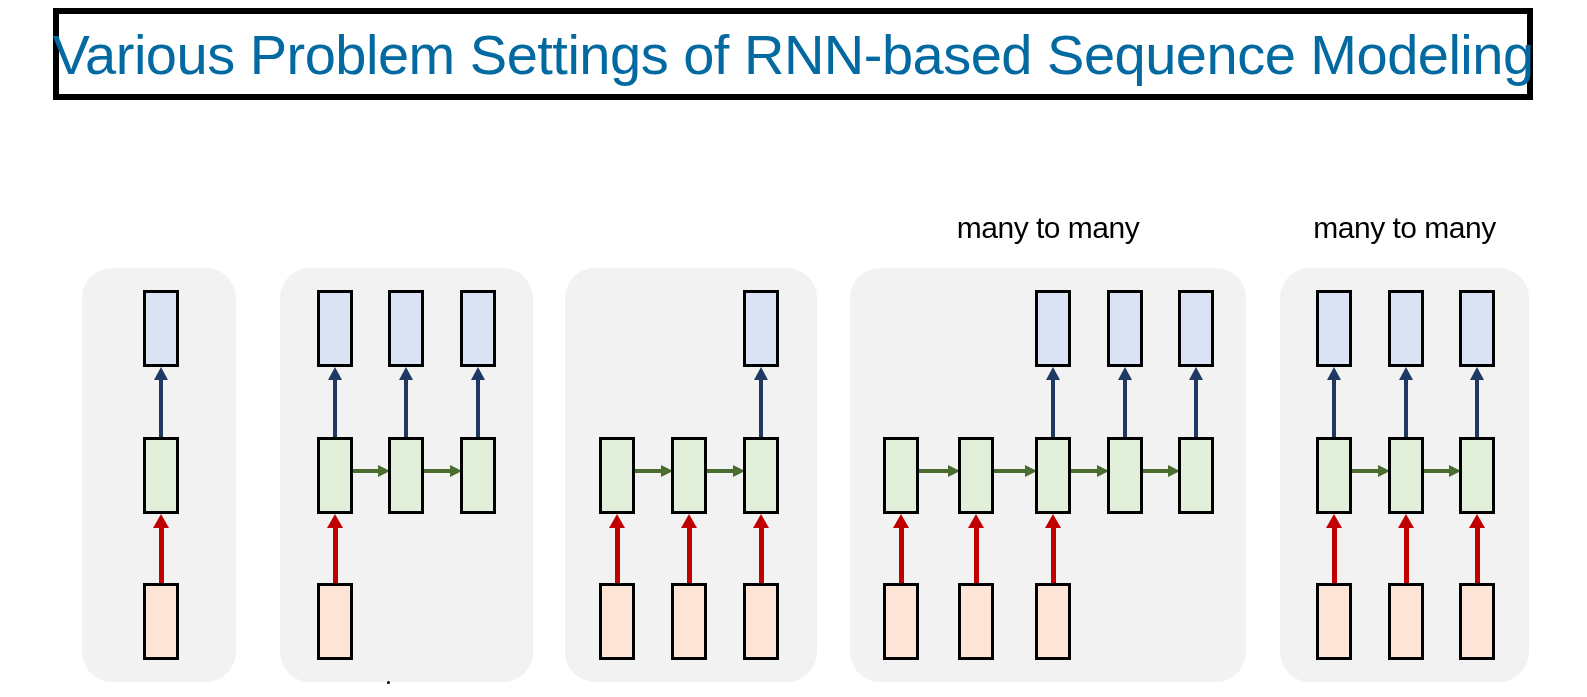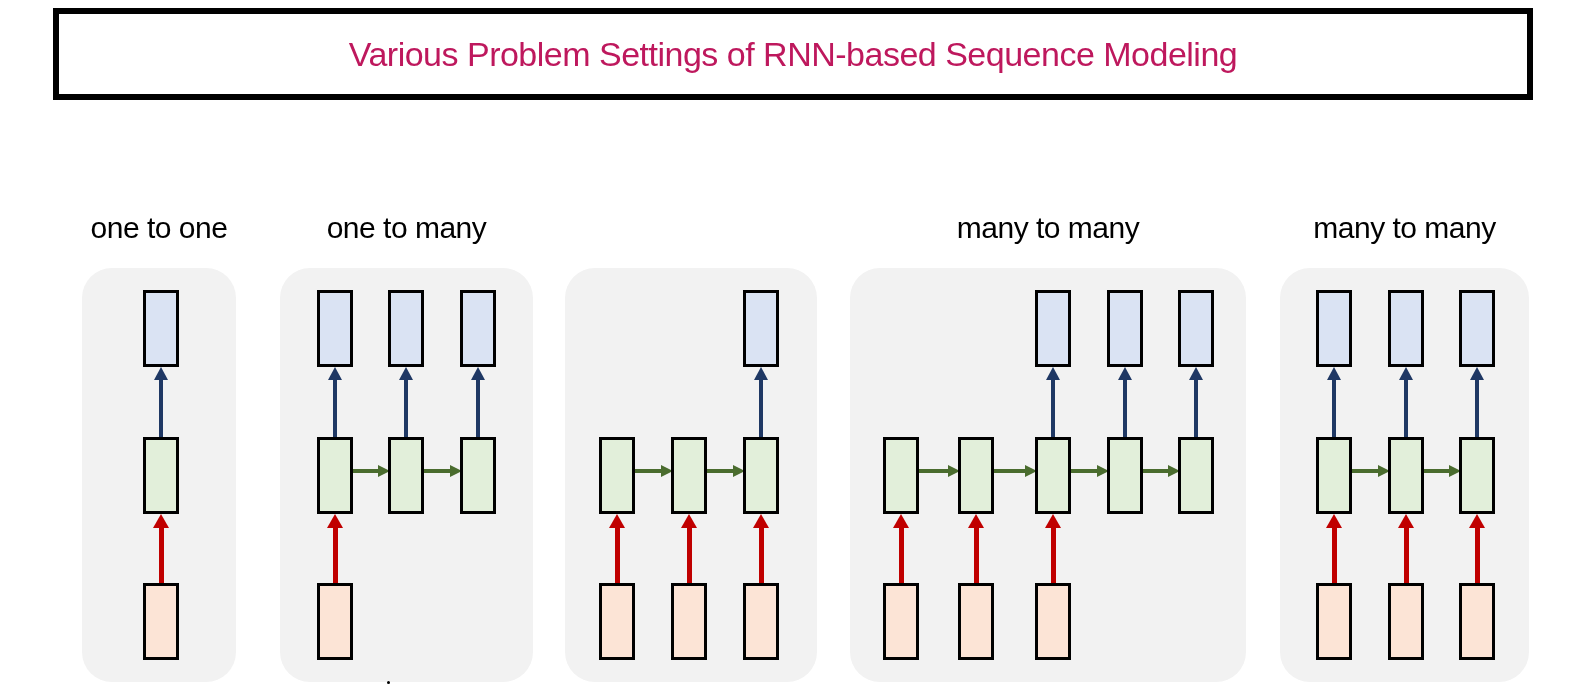--- a/index.html
+++ b/index.html
@@ -16,50 +16,48 @@
     left:53px; top:8px;
     width:1480px; height:92px;
     border:6px solid #000;
     box-sizing:border-box;
     background:#ffffff;
     display:flex;
     align-items:center;
     justify-content:center;
   }
   #title-text{
-    font-size:34px;
+    font-size:56px;
     letter-spacing:-0.5px;
-    color:#be185d;
+    color:#0369a1;
     white-space:nowrap;
   }
   #diagram{position:absolute;left:0;top:0;width:100%;height:100%;}
 </style>
 </head>
 <body>
 
 <div id="slide">
   <div id="title-box">
     <span id="title-text">Various Problem Settings of RNN-based Sequence Modeling</span>
   </div>
   <div id="diagram">
       <div style="position: absolute; left: 82px; top: 268px; width: 154px; height: 414px; background: rgb(242, 242, 242); border-radius: 30px;"></div>
-      <div style="position: absolute; left: 82px; top: 208px; width: 154px; text-align: center; font-size: 30px; letter-spacing: -0.5px; line-height: 40px; height: 40px; color: rgb(0, 0, 0); white-space: nowrap;">one to one</div>
       <div style="position: absolute; left: 143px; top: 290px; width: 36px; height: 77px; background: rgb(218, 227, 243); border: 3px solid rgb(0, 0, 0); box-sizing: border-box;"></div>
       <div style="position: absolute; left: 154px; top: 367px; width: 14px; height: 70px; display: flex; flex-direction: column; align-items: center;">
         <div style="width: 0px; height: 0px; border-left: 7px solid transparent; border-right: 7px solid transparent; border-bottom: 13px solid rgb(31, 56, 100);"></div>
         <div style="width: 4px; flex: 1 1 0%; background: rgb(31, 56, 100);"></div>
       </div>
       <div style="position: absolute; left: 143px; top: 583px; width: 36px; height: 77px; background: rgb(252, 228, 214); border: 3px solid rgb(0, 0, 0); box-sizing: border-box;"></div>
       <div style="position: absolute; left: 153px; top: 514px; width: 16px; height: 69px; display: flex; flex-direction: column; align-items: center;">
         <div style="width: 0px; height: 0px; border-left: 8px solid transparent; border-right: 8px solid transparent; border-bottom: 14px solid rgb(192, 0, 0);"></div>
         <div style="width: 5px; flex: 1 1 0%; background: rgb(192, 0, 0);"></div>
       </div>
       <div style="position: absolute; left: 143px; top: 437px; width: 36px; height: 77px; background: rgb(226, 239, 218); border: 3px solid rgb(0, 0, 0); box-sizing: border-box;"></div>
       <div style="position: absolute; left: 280px; top: 268px; width: 253px; height: 414px; background: rgb(242, 242, 242); border-radius: 30px;"></div>
-      <div style="position: absolute; left: 280px; top: 208px; width: 253px; text-align: center; font-size: 30px; letter-spacing: -0.5px; line-height: 40px; height: 40px; color: rgb(0, 0, 0); white-space: nowrap;">one to many</div>
       <div style="position: absolute; left: 317px; top: 290px; width: 36px; height: 77px; background: rgb(218, 227, 243); border: 3px solid rgb(0, 0, 0); box-sizing: border-box;"></div>
       <div style="position: absolute; left: 328px; top: 367px; width: 14px; height: 70px; display: flex; flex-direction: column; align-items: center;">
         <div style="width: 0px; height: 0px; border-left: 7px solid transparent; border-right: 7px solid transparent; border-bottom: 13px solid rgb(31, 56, 100);"></div>
         <div style="width: 4px; flex: 1 1 0%; background: rgb(31, 56, 100);"></div>
       </div>
       <div style="position: absolute; left: 317px; top: 583px; width: 36px; height: 77px; background: rgb(252, 228, 214); border: 3px solid rgb(0, 0, 0); box-sizing: border-box;"></div>
       <div style="position: absolute; left: 327px; top: 514px; width: 16px; height: 69px; display: flex; flex-direction: column; align-items: center;">
         <div style="width: 0px; height: 0px; border-left: 8px solid transparent; border-right: 8px solid transparent; border-bottom: 14px solid rgb(192, 0, 0);"></div>
         <div style="width: 5px; flex: 1 1 0%; background: rgb(192, 0, 0);"></div>
       </div>

